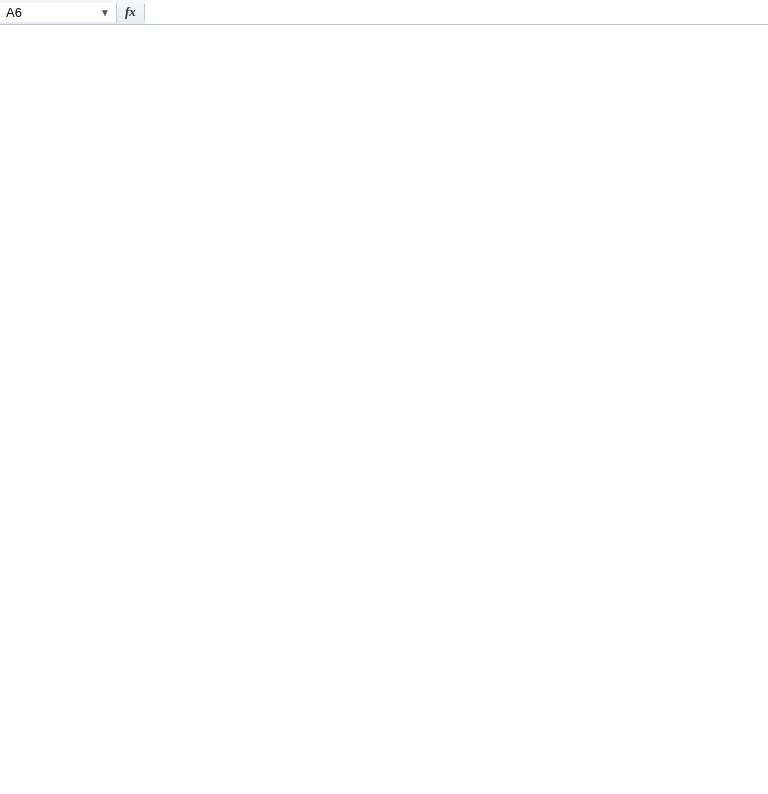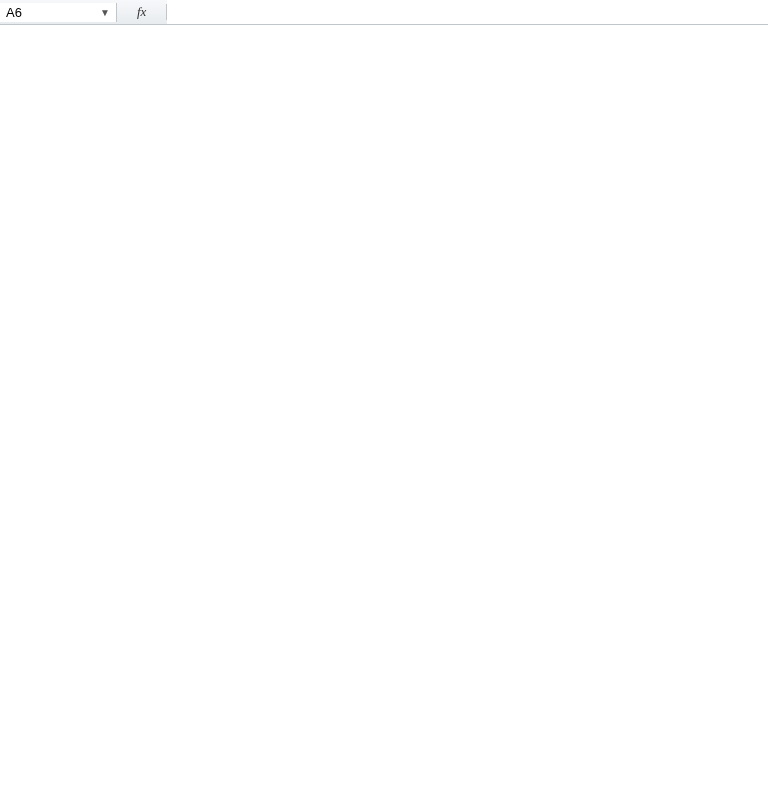--- a/index.html
+++ b/index.html
@@ -28,25 +28,26 @@
       font-family: Arial, sans-serif;
       display: flex;
       align-items: center;
       justify-content: space-between;
     }
     .name-box-arrow {
       font-size: 10px;
       color: #555;
     }
     .fx-label {
-      padding: 0 20px;
+      padding: 0 8px;
       font-style: italic;
       font-family: 'Times New Roman', serif;
       color: #333;
       border-right: 1px solid #bfc6cc;
+      font-weight: bold;
     }
     .formula-input {
       flex: 1;
       padding: 0 5px;
       background: #fff;
       height: 100%;
     }
     
     .sheet { position: relative; }
     .corner {

